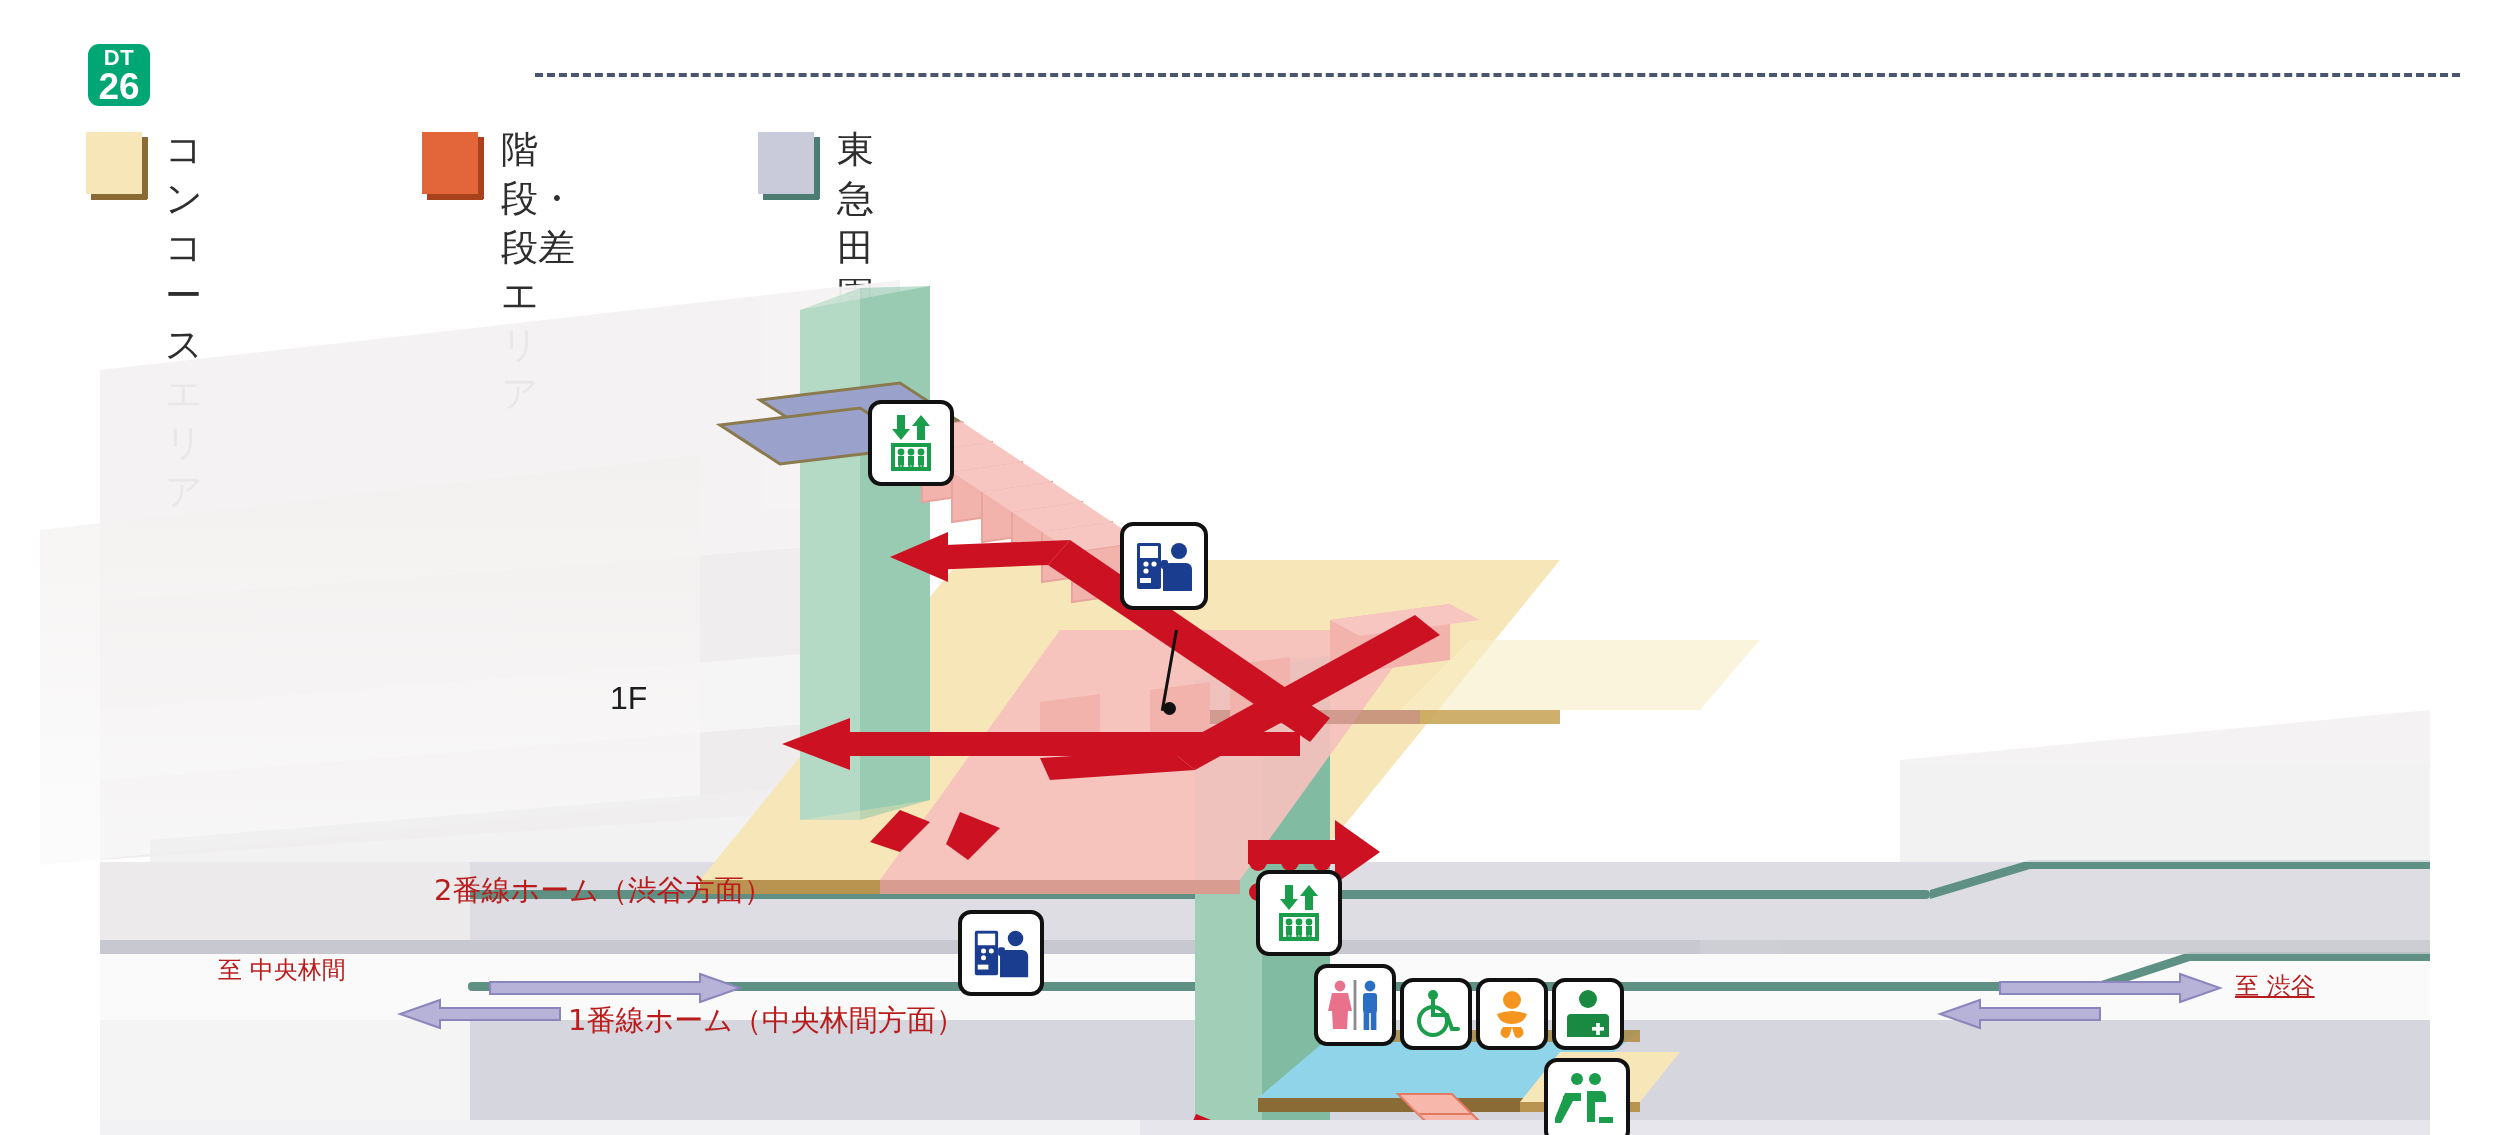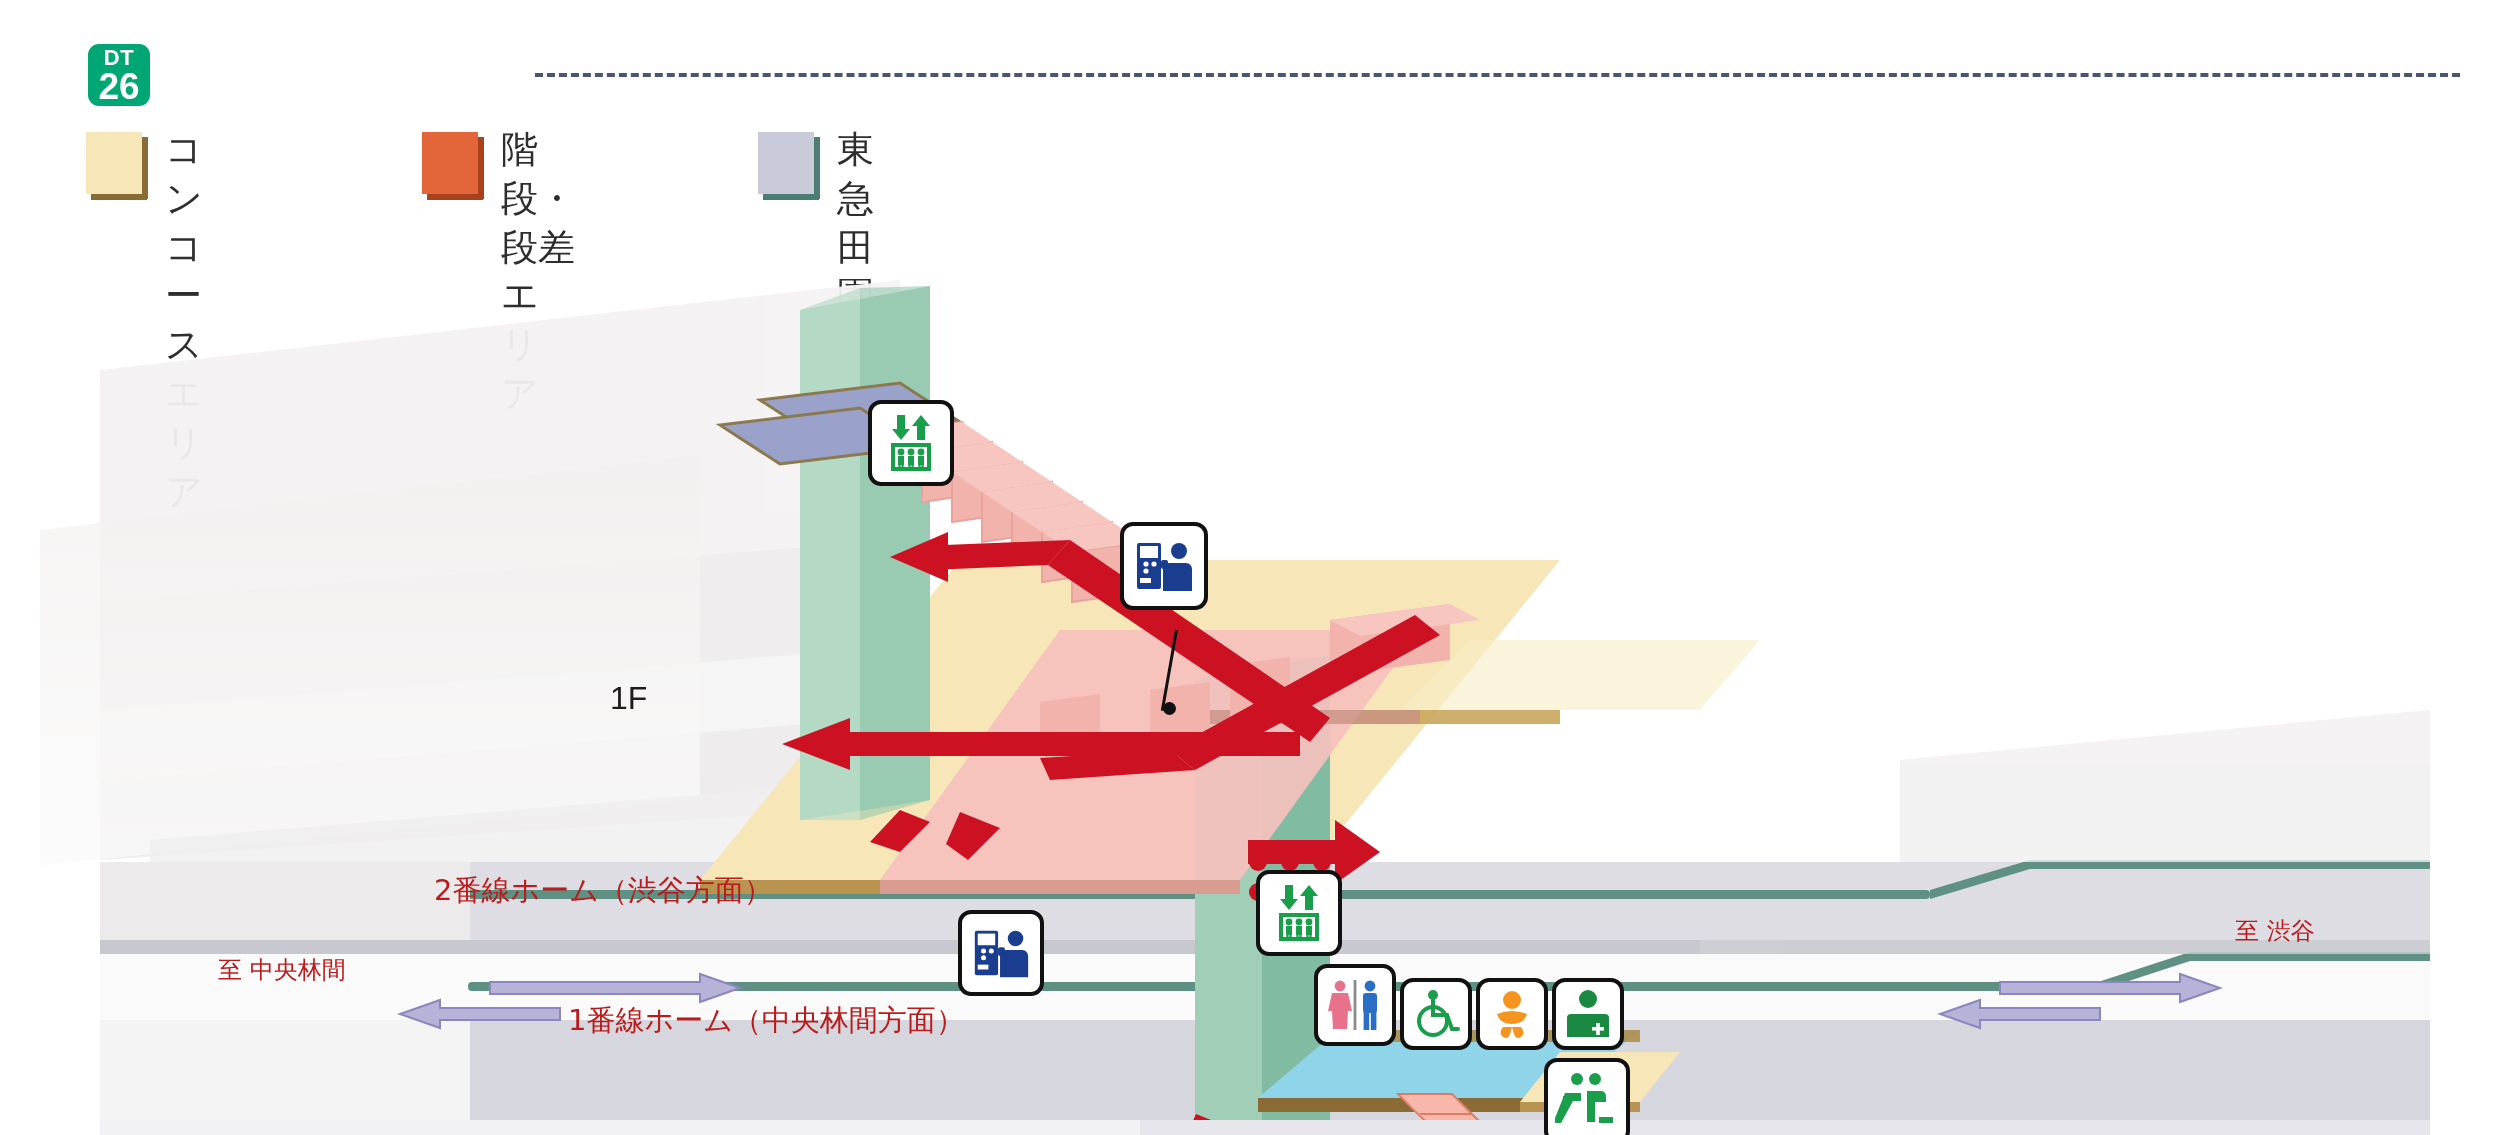--- a/index.html
+++ b/index.html
@@ -331,21 +331,21 @@
     </svg>
 
     <div class="floor-label" style="left:610px;top:440px;">1F</div>
 
     <div class="map-text plat-name" style="left:434px;top:631px;">2番線ホーム（渋谷方面）</div>
 
     <div class="map-text plat-name" style="left:568px;top:761px;">1番線ホーム（中央林間方面）</div>
 
     <div class="map-text dir-name" style="left:218px;top:714px;">至 中央林間</div>
 
-    <div class="map-text dir-name" style="left:2235px;top:675px;">至 渋谷</div>
+    <div class="map-text dir-name" style="left:2235px;top:730px;text-decoration:underline;">至 渋谷</div>
 
     <div class="leader" style="left:1175px;top:390px;width:3px;height:82px;transform:rotate(10deg);transform-origin:top center;"></div>
     <div class="leader-dot" style="left:1163px;top:462px;"></div>
 
     <div class="icon-badge" style="left:868px;top:160px;width:86px;height:86px;">
       <svg width="64" height="64" viewBox="0 0 64 64">
         <g fill="#1a9e4b">
           <polygon points="18,4 26,4 26,18 31,18 22,29 13,18 18,18"></polygon>
           <polygon points="46,29 38,29 38,15 33,15 42,4 51,15 46,15"></polygon>
           <rect x="12" y="32" width="40" height="4"></rect>

